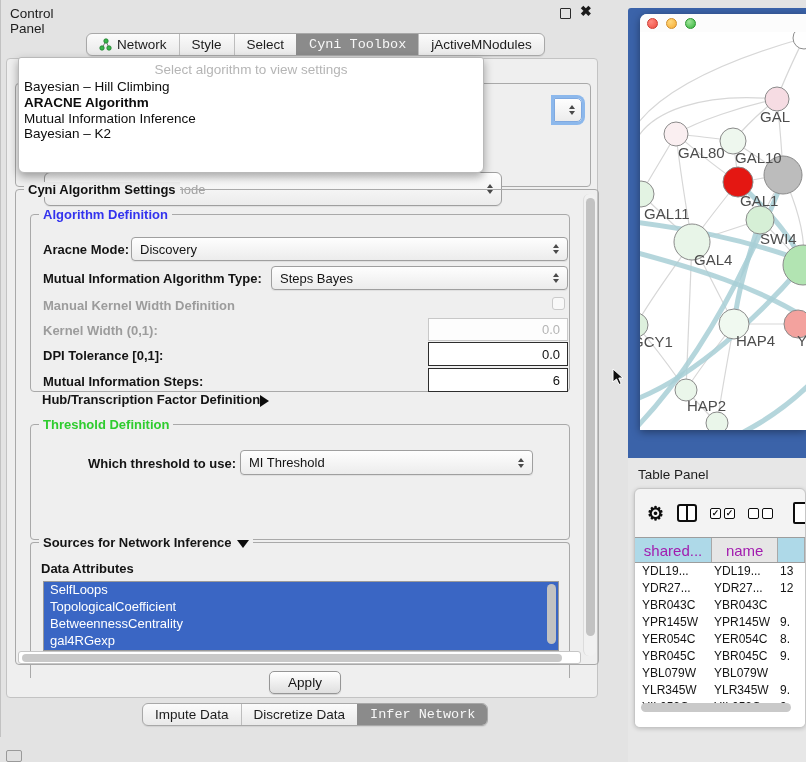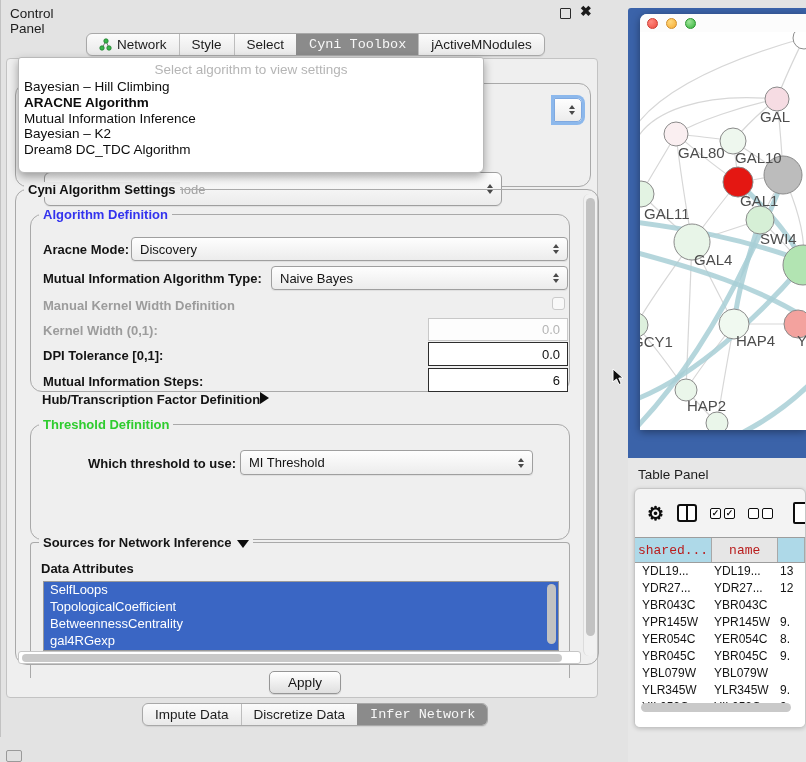--- a/index.html
+++ b/index.html
@@ -49,21 +49,21 @@
   .topbar { left:86px; top:32px; }
   .botbar { left:142px; top:702px; }
 
   
   .panel-body {
     position:absolute; left:6px; top:57px; width:592px; height:640px;
     background:#efefef; border:1px solid #c3c3c3; border-radius:4px;
   }
 
   
-  .gbox { position:absolute; border:1px solid #a9a9a9; border-radius:12px; }
+  .gbox { position:absolute; border:1px solid #a9a9a9; border-radius:4px; }
   .gtitle {
     position:absolute; top:-8px; left:8px; background:#efefef;
     padding:0 4px; font-size:13px; font-weight:bold; white-space:nowrap;
   }
   .gtitle.blue  { color:#3333ee; }
   .gtitle.green { color:#2ecc2e; }
 
   .flabel { position:absolute; font-size:13px; font-weight:bold; color:#141414; white-space:nowrap; }
   .flabel.disabled { color:#9c9c9c; }
 
@@ -117,21 +117,21 @@
   .attr-item.selected { background:#3a66c4; }
 
   .apply-btn {
     position:absolute; left:262px; top:612px; width:72px; height:23px;
     background:linear-gradient(#ffffff,#dfdfdf);
     border:1px solid #969696; border-radius:5px;
     font-size:13.5px; color:#141414; display:flex; align-items:center; justify-content:center;
     box-shadow:0 1px 1px rgba(0,0,0,.12);
   }
 
-  .hub-row { position:absolute; left:26px; top:202px; display:flex; align-items:flex-start; }
+  .hub-row { position:absolute; left:26px; top:202px; display:flex; align-items:flex-end; }
   .hub-row .flabel { position:static; }
   .tri-right { width:0; height:0; border-top:6px solid transparent; border-bottom:6px solid transparent; border-left:9px solid #0c0c0c; }
   .tri-down-inline { display:inline-block; width:0; height:0; border-left:6px solid transparent; border-right:6px solid transparent; border-top:8px solid #0c0c0c; margin-left:5px; vertical-align:middle; }
 
   
   .net-icon { width:13px; height:13px; display:inline-block; }
 
   
   .desktop { left:628px; top:8px; width:178px; height:450px; background:#3b63a9; border-radius:3px 0 0 0; }
   .mac-window {
@@ -155,21 +155,21 @@
     box-shadow:0 1px 4px rgba(0,0,0,.18); overflow:hidden;
   }
   .ttoolbar { position:absolute; left:0; top:0; width:100%; height:48px; display:flex; align-items:center; gap:13px; padding-left:12px; }
   .gear { font-size:19px; font-weight:bold; color:#0d0d0d; line-height:1; }
   .split-icon { width:20px; height:18px; border:2.2px solid #0d0d0d; border-radius:3px; position:relative; background:#fff; }
   .split-icon::after { content:""; position:absolute; left:7px; top:0; width:2.2px; height:100%; background:#0d0d0d; }
   .cb-pair { display:flex; gap:3px; }
   .mini-cb { width:11px; height:11px; border:1.6px solid #0d0d0d; border-radius:2px; font-size:9px; line-height:9px; text-align:center; color:#0d0d0d; font-weight:bold; background:#fff; }
   .file-icon { position:absolute; left:158px; top:13px; width:18px; height:22px; border:2.2px solid #0d0d0d; border-radius:2px; background:#fff; }
   .thead { position:absolute; left:0; top:48px; width:100%; height:26px; display:flex; border-top:1px solid #9d9d9d; border-bottom:1px solid #9d9d9d; }
-  .th { display:flex; align-items:center; justify-content:center; font-size:13px; color:#b91c1c; border-right:1px solid #a8a8a8; background:#e6e6e6;font-family:Liberation Mono, monospace; }
+  .th { display:flex; align-items:center; justify-content:center; font-size:15px; color:#a21caf; border-right:1px solid #a8a8a8; background:#e6e6e6; }
   .th.hl { background:#aed9e8; }
   .tbody { position:absolute; left:0; top:74px; width:100%; background:#fff; height:166px; overflow:hidden; }
   .trow { position:relative; height:17px; font-size:12px; color:#141414; white-space:nowrap; }
   .trow span { position:absolute; top:1px; }
   .c1 { left:7px; } .c2 { left:79px; } .c3 { left:145px; }
   .tbl-hscroll { position:absolute; left:4px; top:212px; width:162px; height:12px; }
   .tbl-hscroll .hthumb { left:2px; top:1.5px; width:150px; height:9px; }
 
   
   .dock-chip { left:6px; top:750px; width:16px; height:12px; background:#e0e0e0; border:1px solid #9a9a9a; border-radius:2px; }
@@ -244,21 +244,21 @@
         <div class="combo" style="left:100px; top:22px; width:437px; height:24px;">
           <span>Discovery</span>
           <span class="spinner">
               <i class="up"></i>
               <i class="dn"></i>
             </span>
         </div>
 
         <span class="flabel" style="left:12px; top:56px;">Mutual Information Algorithm Type:</span>
         <div class="combo" style="left:240px; top:51px; width:297px; height:24px;">
-          <span>Naive Bayes</span>
+          <span>Steps Bayes</span>
           <span class="spinner">
               <i class="up"></i>
               <i class="dn"></i>
             </span>
         </div>
 
         <span class="flabel disabled" style="left:12px; top:83px;">Manual Kernel Width Definition</span>
         <span class="checkbox" style="left:521px; top:82px;"></span>
 
         <span class="flabel disabled" style="left:12px; top:108px;">Kernel Width (0,1):</span>
@@ -330,21 +330,20 @@
       </div>
     </div>
 </div>
 
 <div class="popup">
   <div class="popup-prompt">Select algorithm to view settings</div>
 <div class="popup-item">Bayesian – Hill Climbing</div>
     <div class="popup-item bold">ARACNE Algorithm</div>
     <div class="popup-item">Mutual Information Inference</div>
     <div class="popup-item">Bayesian – K2</div>
-    <div class="popup-item">Dream8 DC_TDC Algorithm</div>
   </div>
 
 <div class="abs desktop">
   <div class="mac-window">
     <div class="mac-titlebar">
       <span class="light red"></span>
       <span class="light yellow"></span>
       <span class="light green"></span>
     </div>
     <div class="net-canvas">

